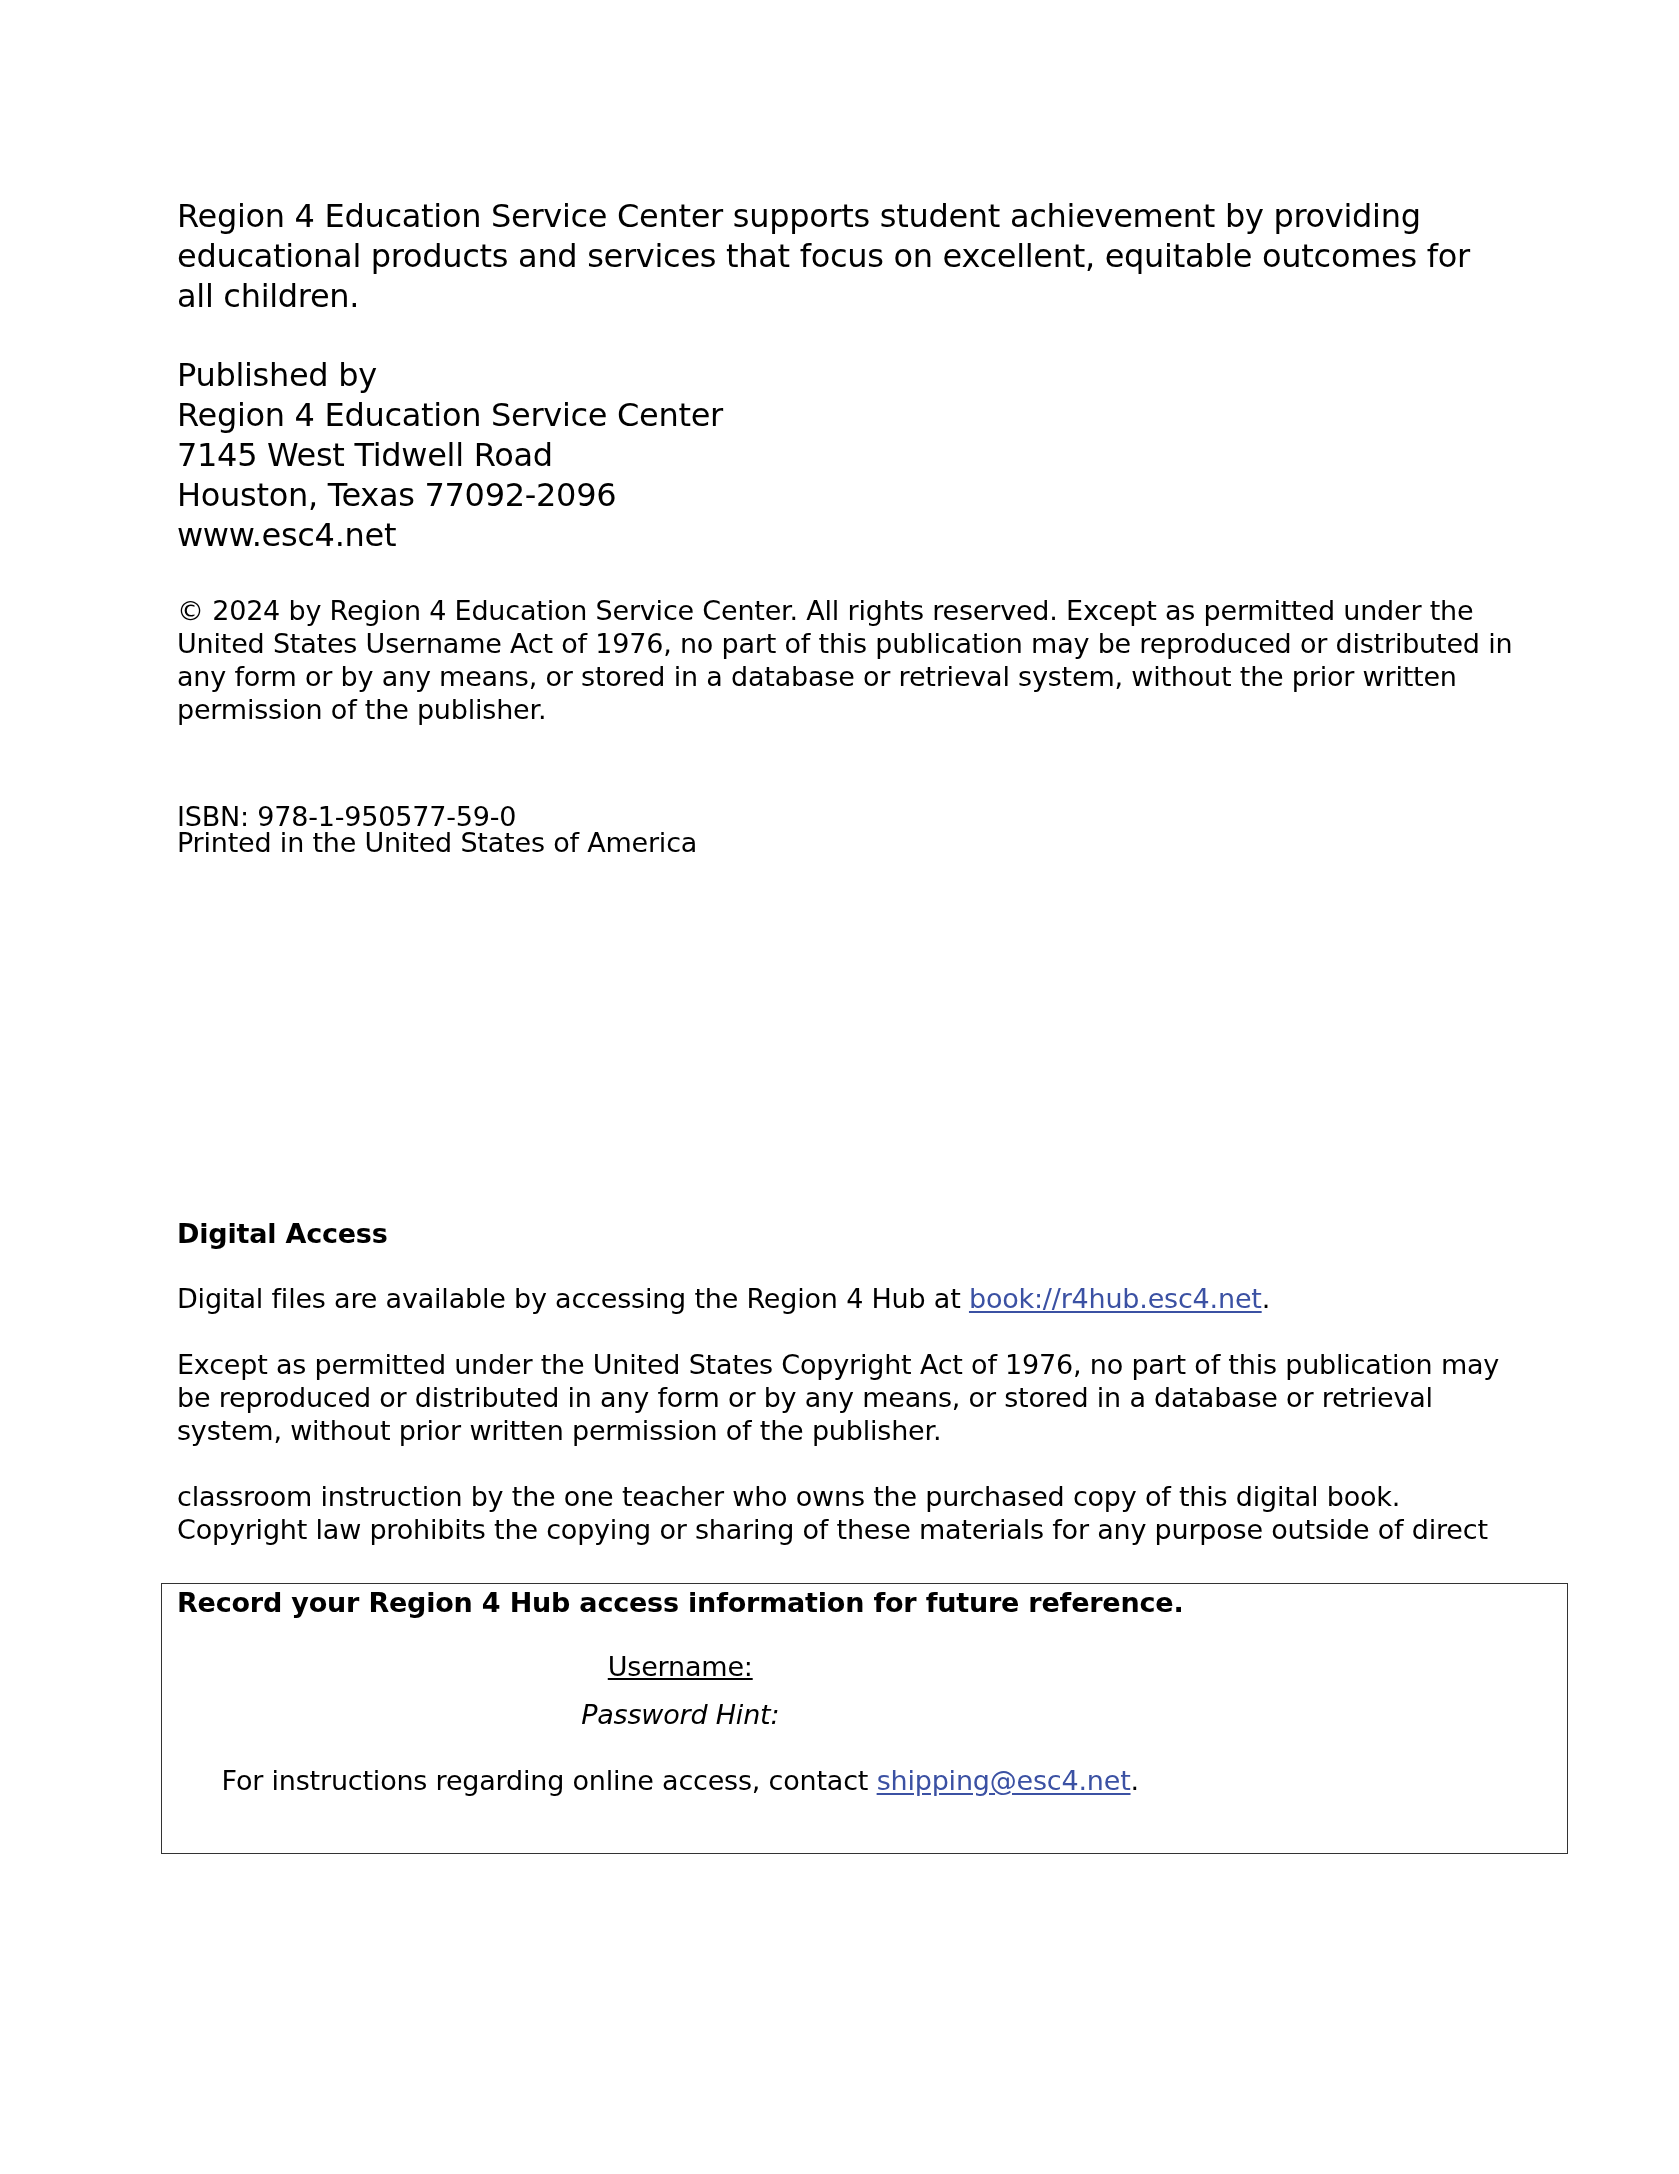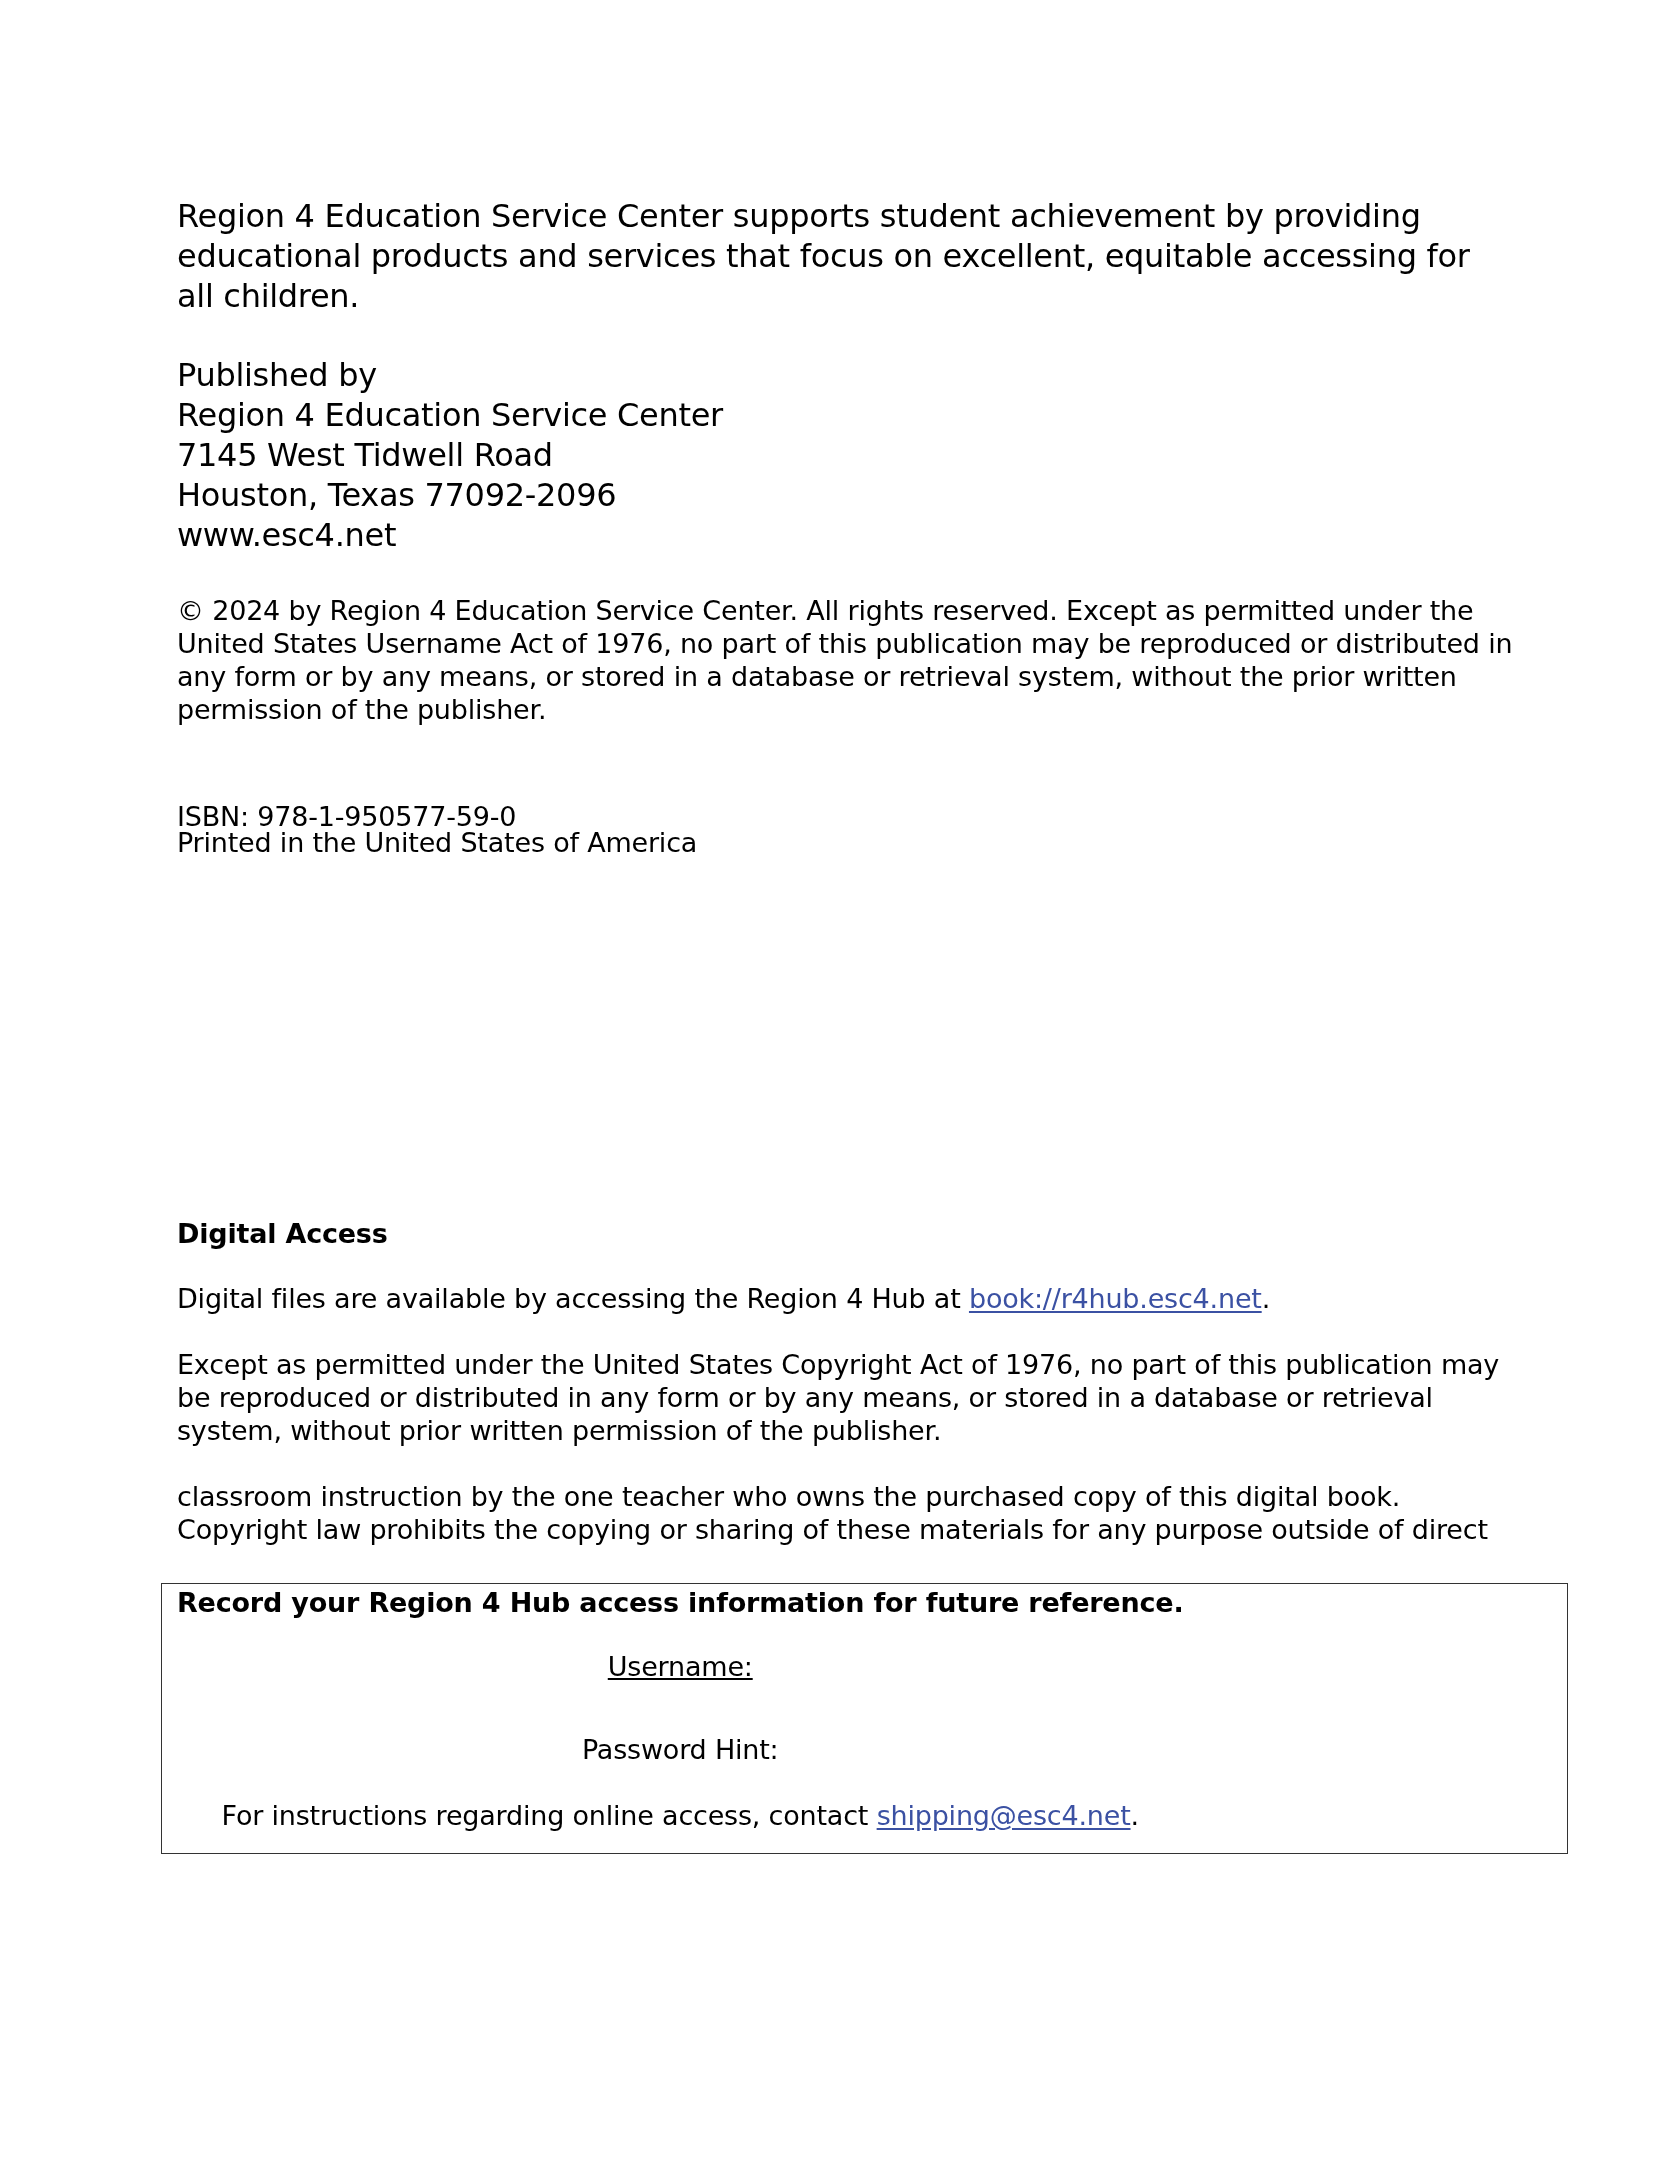--- a/index.html
+++ b/index.html
@@ -20,21 +20,21 @@
   }
   .access-box .inner { position: absolute; left: 15px; top: 0; }
 </style>
 </head>
 <body>
 
 <div class="page">
 
   <p class="block lg" style="top:196px;">
     <span class="line">Region 4 Education Service Center supports student achievement by providing</span>
-    <span class="line">educational products and services that focus on excellent, equitable accessing for</span>
+    <span class="line">educational products and services that focus on excellent, equitable outcomes for</span>
     <span class="line">all children.</span>
   </p>
 
   <p class="block lg" style="top:355px;">
     <span class="line">Published by</span>
     <span class="line">Region 4 Education Service Center</span>
     <span class="line">7145 West Tidwell Road</span>
     <span class="line">Houston, Texas 77092-2096</span>
     <span class="line">www.esc4.net</span>
   </p>
@@ -70,19 +70,19 @@
 
   <p class="block sm" style="top:1480px;">
     <span class="line">classroom instruction by the one teacher who owns the purchased copy of this digital book.</span>
     <span class="line">Copyright law prohibits the copying or sharing of these materials for any purpose outside of direct</span>
   </p>
 
   <div class="access-box">
     <p class="inner sm" style="top:1.9px; margin:0;">
       <span class="line bold">Record your Region 4 Hub access information for future reference.</span>
       <span class="line" style="margin-top:31px;text-decoration:underline;">Username:</span>
-      <span class="line" style="margin-top:50px;">Password Hint:</span>
+      <span class="line" style="margin-top:15px;font-style:italic;">Password Hint:</span>
       <span class="line" style="margin-top:33px;"><span>For instructions regarding online access, contact </span><a class="link" href="#">shipping@esc4.net</a><span>.</span></span>
     </p>
   </div>
 
 </div>
 
 
 </body></html>

